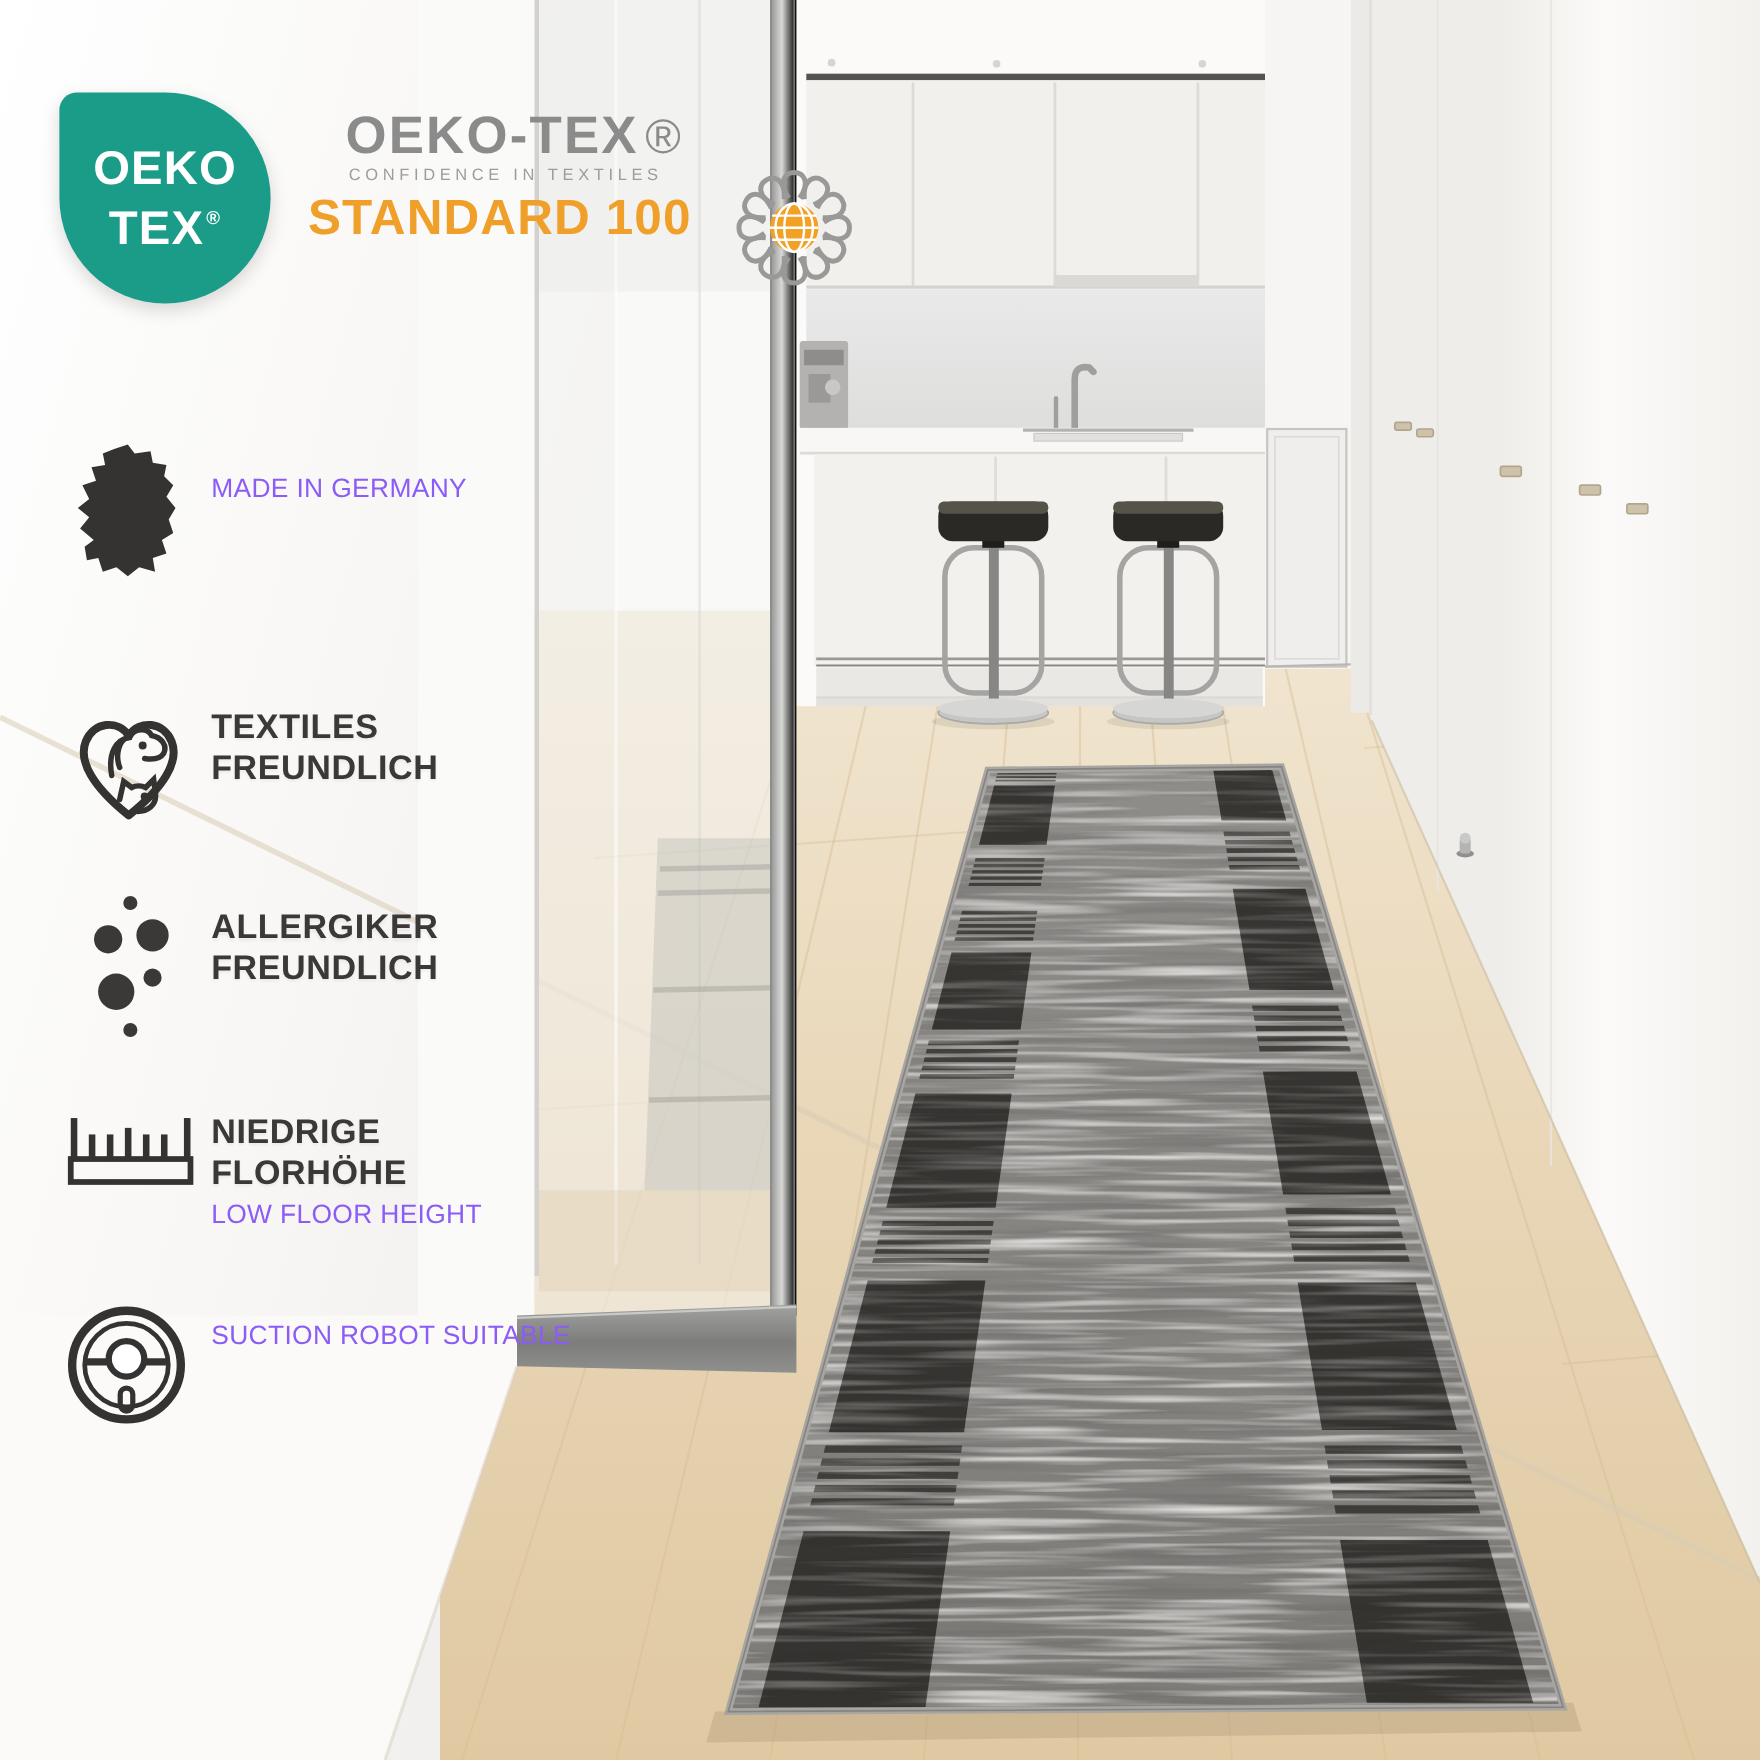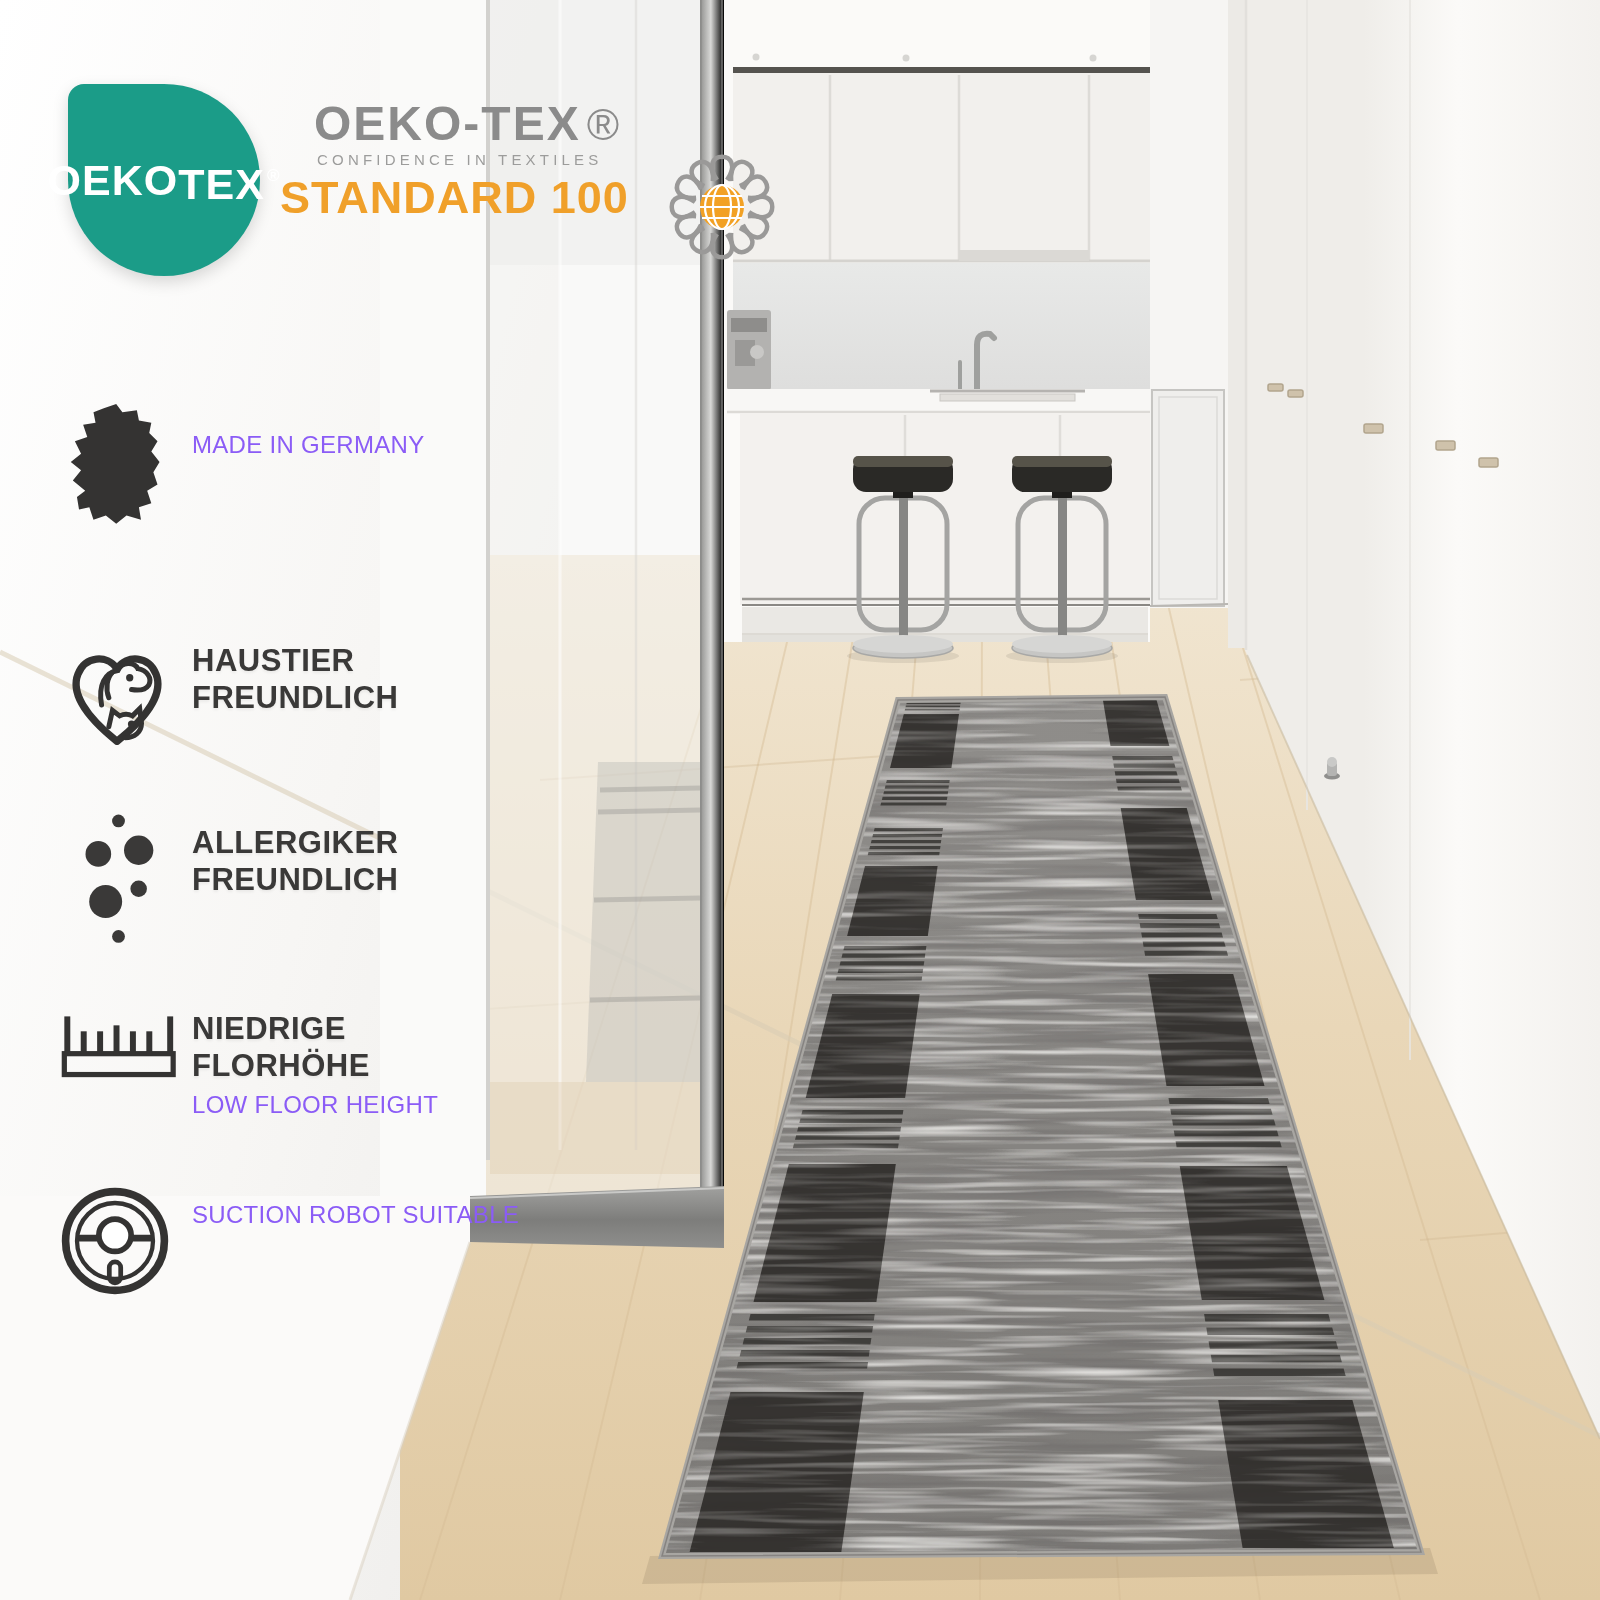--- a/index.html
+++ b/index.html
@@ -9,23 +9,23 @@
     -webkit-font-smoothing:antialiased;
   }
   .left-shade{
     position:absolute;left:0;top:0;width:560px;height:1600px;
     background:linear-gradient(105deg,#ffffff 0%,#f7f6f4 55%,#edecea 100%);
   }
   .photo{position:absolute;left:0;top:0;width:1600px;height:1600px;}
 
   
   .badge{
-    position:absolute;left:68px;top:84px;width:192px;height:192px;
+    position:absolute;left:54px;top:84px;width:192px;height:192px;
     border-radius:16px 96px 96px 96px;
-    display:flex;flex-direction:row;align-items:center;justify-content:center;
+    display:flex;flex-direction:column;align-items:center;justify-content:center;
     box-shadow:0 6px 16px rgba(0,0,0,.15);
   }
   .badge .b-line{color:#fff;font-weight:700;font-size:43px;line-height:46px;letter-spacing:1px;}
   .badge sup{font-size:17px;vertical-align:18px;margin-left:2px;font-weight:700;}
   .brand{
     position:absolute;left:314px;top:96px;font-weight:700;font-size:48px;
     letter-spacing:2px;white-space:nowrap;
   }
   .brand .reg{font-size:44px;font-weight:400;margin-left:6px;}
   .tagline{
@@ -369,21 +369,21 @@
     <g fill="none" stroke="#343332" stroke-width="5.5" stroke-linecap="round">
       <path d="M48,76 C44,54 52,40 66,38 C70,28 84,28 88,36 C98,38 104,46 100,54 C96,60 87,60 81,59"></path>
       <path d="M60,40 C54,46 52,58 56,68"></path>
       <path d="M56,100 L60,82 L68,88 C72,86 78,86 82,88 L90,80 L92,96 C92,106 84,112 74,112"></path>
     </g>
     <circle cx="79" cy="46" r="4" fill="#343332"></circle>
     <circle cx="81" cy="97" r="4" fill="#343332"></circle>
   </svg>
 </div>
 <div class="f-text" style="top:642px">
-  <div class="f-title"><span>HAUSTIER</span><br><span>FREUNDLICH</span></div>
+  <div class="f-title"><span>TEXTILES</span><br><span>FREUNDLICH</span></div>
 </div>
 
 <div class="f-icon" style="top:806px">
   <svg viewBox="0 0 120 150" width="110" height="138">
     <g fill="#3a3938">
       <circle cx="66" cy="16" r="7"></circle>
       <circle cx="88" cy="48" r="16"></circle>
       <circle cx="44" cy="52" r="14"></circle>
       <circle cx="88" cy="90" r="9"></circle>
       <circle cx="52" cy="104" r="18"></circle>

